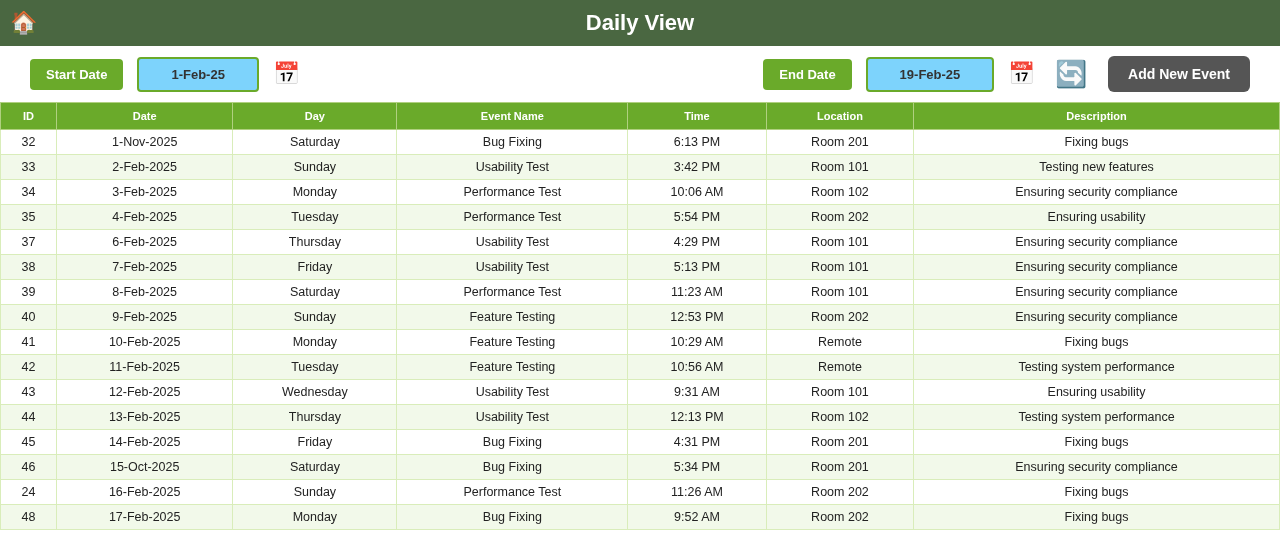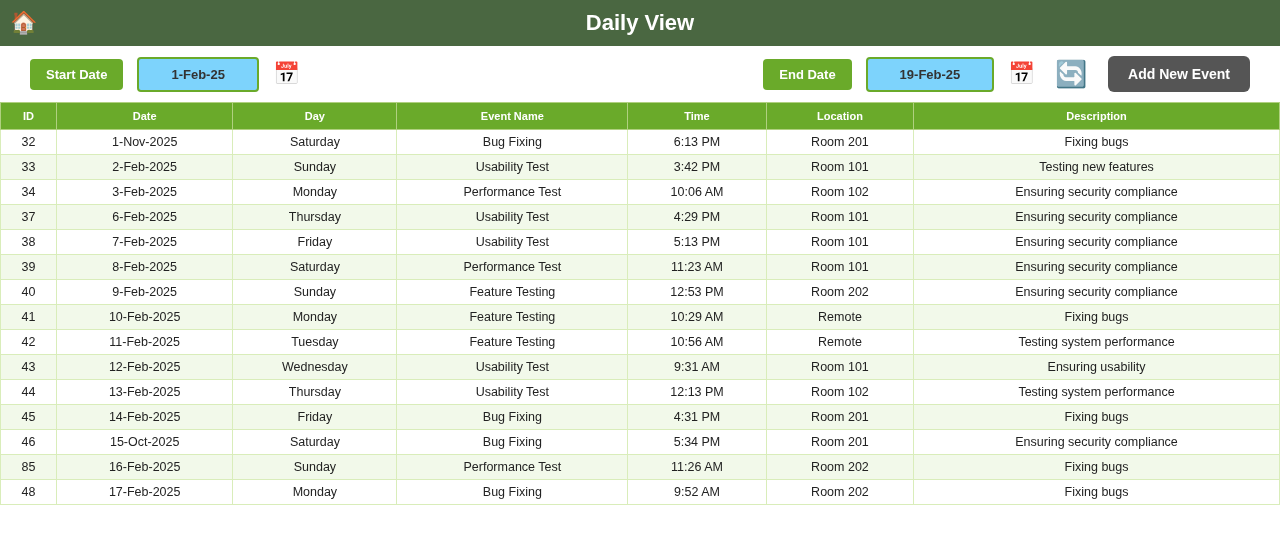--- a/index.html
+++ b/index.html
@@ -163,20 +163,29 @@
       <tr>
         <td>34</td>
         <td>3-Feb-2025</td>
         <td>Monday</td>
         <td>Performance Test</td>
         <td>10:06 AM</td>
         <td>Room 102</td>
         <td>Ensuring security compliance</td>
       </tr>
       <tr>
+        <td>35</td>
+        <td>4-Feb-2025</td>
+        <td>Tuesday</td>
+        <td>Performance Test</td>
+        <td>5:54 PM</td>
+        <td>Room 202</td>
+        <td>Ensuring usability</td>
+      </tr>
+      <tr>
         <td>37</td>
         <td>6-Feb-2025</td>
         <td>Thursday</td>
         <td>Usability Test</td>
         <td>4:29 PM</td>
         <td>Room 101</td>
         <td>Ensuring security compliance</td>
       </tr>
       <tr>
         <td>38</td>
@@ -253,21 +262,21 @@
       <tr>
         <td>46</td>
         <td>15-Oct-2025</td>
         <td>Saturday</td>
         <td>Bug Fixing</td>
         <td>5:34 PM</td>
         <td>Room 201</td>
         <td>Ensuring security compliance</td>
       </tr>
       <tr>
-        <td>85</td>
+        <td>24</td>
         <td>16-Feb-2025</td>
         <td>Sunday</td>
         <td>Performance Test</td>
         <td>11:26 AM</td>
         <td>Room 202</td>
         <td>Fixing bugs</td>
       </tr>
       <tr>
         <td>48</td>
         <td>17-Feb-2025</td>

